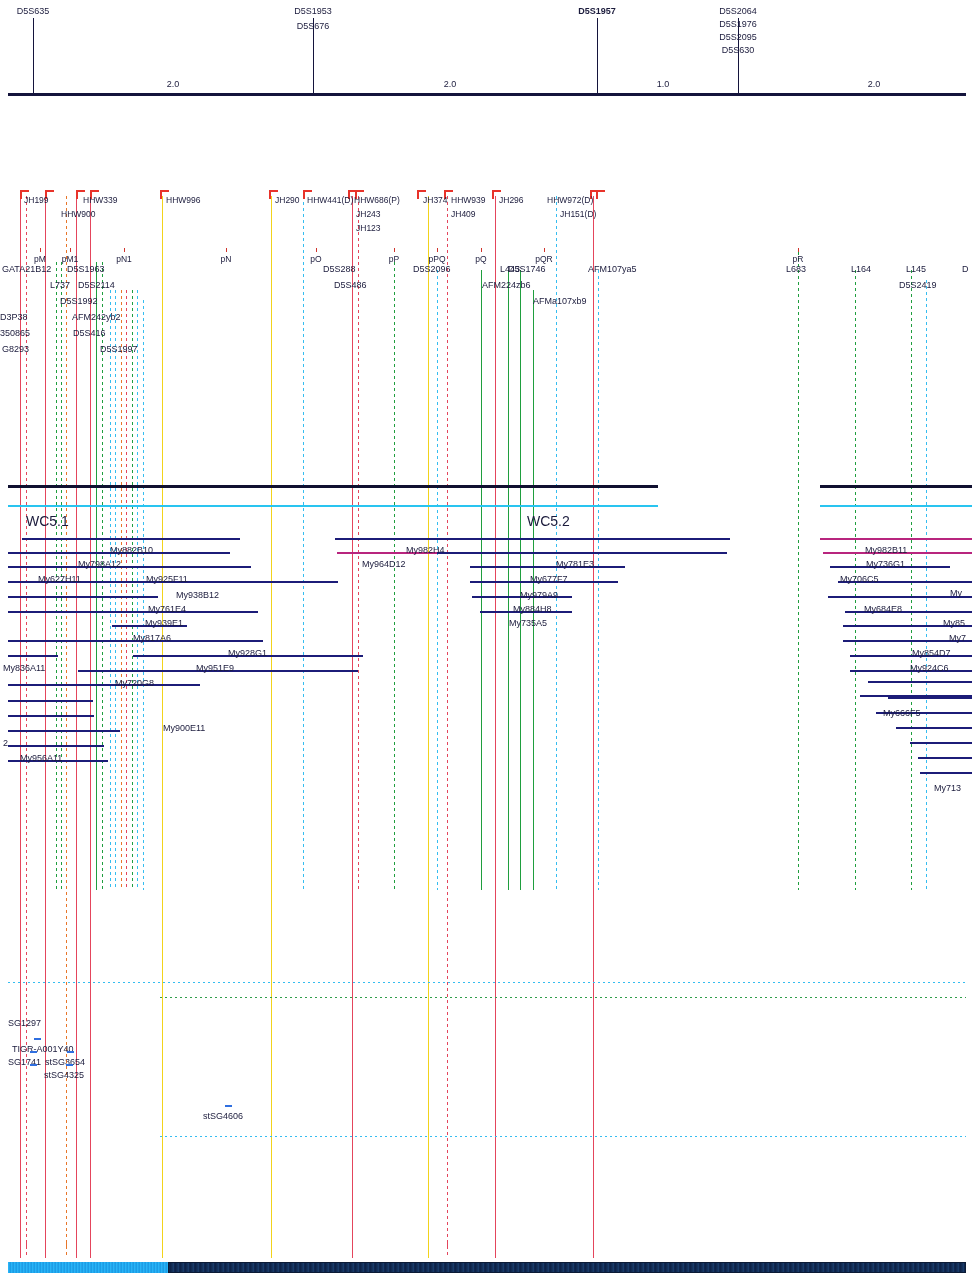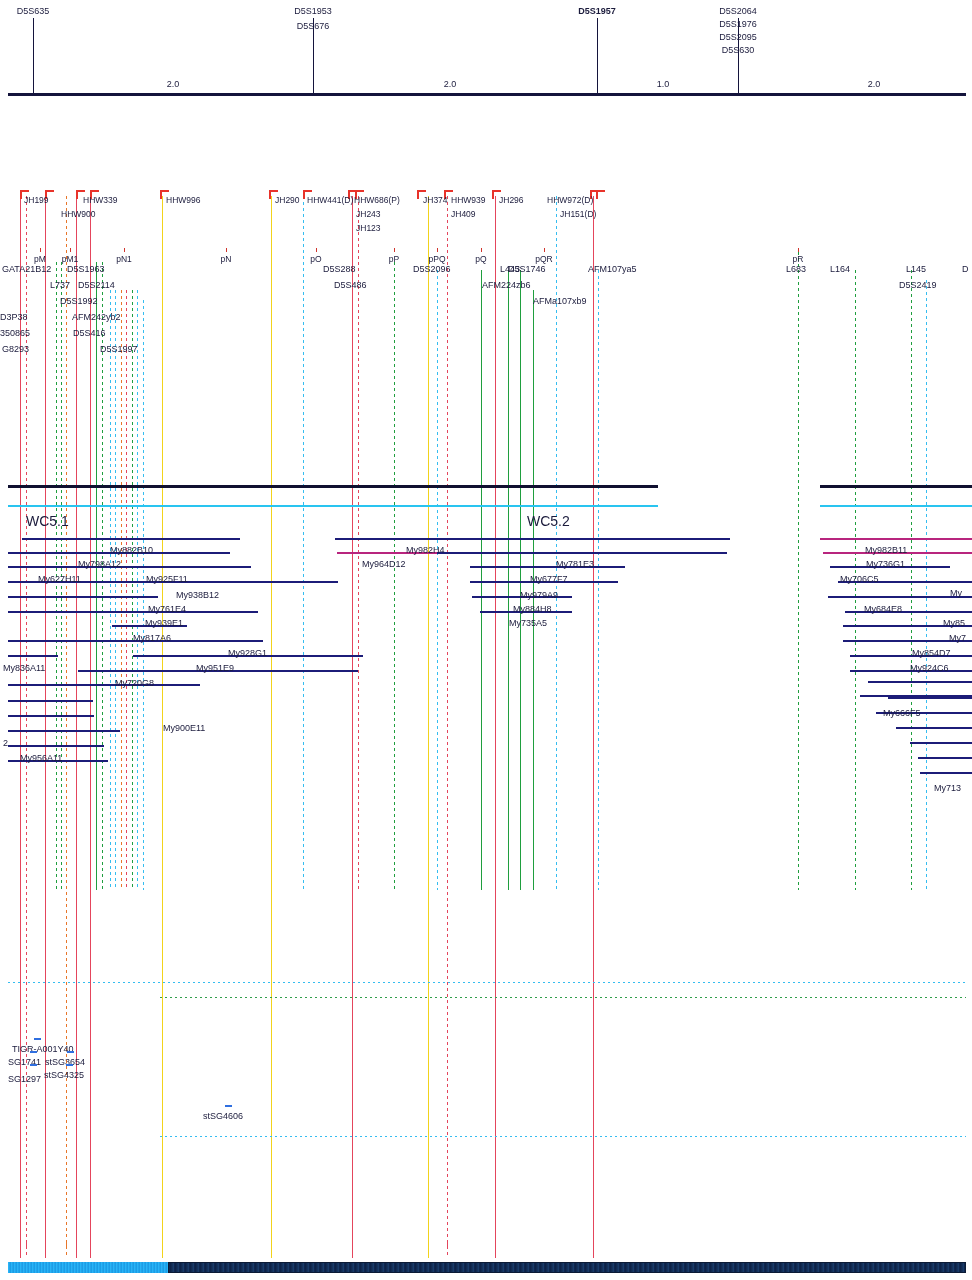--- a/index.html
+++ b/index.html
@@ -354,21 +354,21 @@
       <div class="sts-label" style="left:100px;top:80px;">D5S1997</div>
       <div class="sts-label" style="left:323px;top:0px;">D5S288</div>
       <div class="sts-label" style="left:334px;top:16px;">D5S486</div>
       <div class="sts-label" style="left:413px;top:0px;">D5S2096</div>
       <div class="sts-label" style="left:500px;top:0px;">L443</div>
       <div class="sts-label" style="left:482px;top:16px;">AFM224zb6</div>
       <div class="sts-label" style="left:508px;top:0px;">D5S1746</div>
       <div class="sts-label" style="left:588px;top:0px;">AFM107ya5</div>
       <div class="sts-label" style="left:533px;top:32px;">AFMa107xb9</div>
       <div class="sts-label" style="left:786px;top:0px;">L683</div>
-      <div class="sts-label" style="left:830px;top:0px;">L164</div>
+      <div class="sts-label" style="left:851px;top:0px;">L164</div>
       <div class="sts-label" style="left:906px;top:0px;">L145</div>
       <div class="sts-label" style="left:899px;top:16px;">D5S2419</div>
       <div class="sts-label" style="left:962px;top:0px;">D</div>
     </div>
 
   <div class="abs" style="left:0;top:0;width:952px;height:1280px;">
     <div id="contig-bars">
         <div class="bar black" style="left:8px;top:485px;width:650px;"></div>
         <div class="bar cyan" style="left:8px;top:505px;width:650px;"></div>
         <div class="bar black" style="left:820px;top:485px;width:152px;"></div>
@@ -480,21 +480,21 @@
     <div class="hdot" style="left:160px;width:806px;top:1136px;color:#35bdf0;"></div>
   </div>
 
   <div class="abs" style="left:0;top:0;width:972px;height:1280px;" id="bottom-sts">
       <div class="sts-label" style="left:12px;top:1044px;">TIGR-A001Y40</div>
       <div style="position:absolute;left:34px;top:1038px;width:7px;height:2px;background:#2f6fe0;"></div>
       <div class="sts-label" style="left:8px;top:1057px;">SG1741</div>
       <div style="position:absolute;left:30px;top:1051px;width:7px;height:2px;background:#2f6fe0;"></div>
       <div class="sts-label" style="left:45px;top:1057px;">stSG3654</div>
       <div style="position:absolute;left:67px;top:1051px;width:7px;height:2px;background:#2f6fe0;"></div>
-      <div class="sts-label" style="left:8px;top:1074px;text-align:right;">SG1297</div>
+      <div class="sts-label" style="left:8px;top:1018px;text-align:right;">SG1297</div>
       <div style="position:absolute;left:30px;top:1064px;width:7px;height:2px;background:#2f6fe0;"></div>
       <div class="sts-label" style="left:44px;top:1070px;">stSG4325</div>
       <div style="position:absolute;left:66px;top:1064px;width:7px;height:2px;background:#2f6fe0;"></div>
       <div class="sts-label" style="left:203px;top:1111px;">stSG4606</div>
       <div style="position:absolute;left:225px;top:1105px;width:7px;height:2px;background:#2f6fe0;"></div>
     </div>
 
   <div class="abs" style="left:0;top:1240px;width:972px;height:40px;">
     <div id="seq-topticks" style="position:absolute;left:0;top:0;width:972px;height:10px;">
         <div class="seq-toptick" style="left:20px;top:0;background:#e4455c;"></div>

